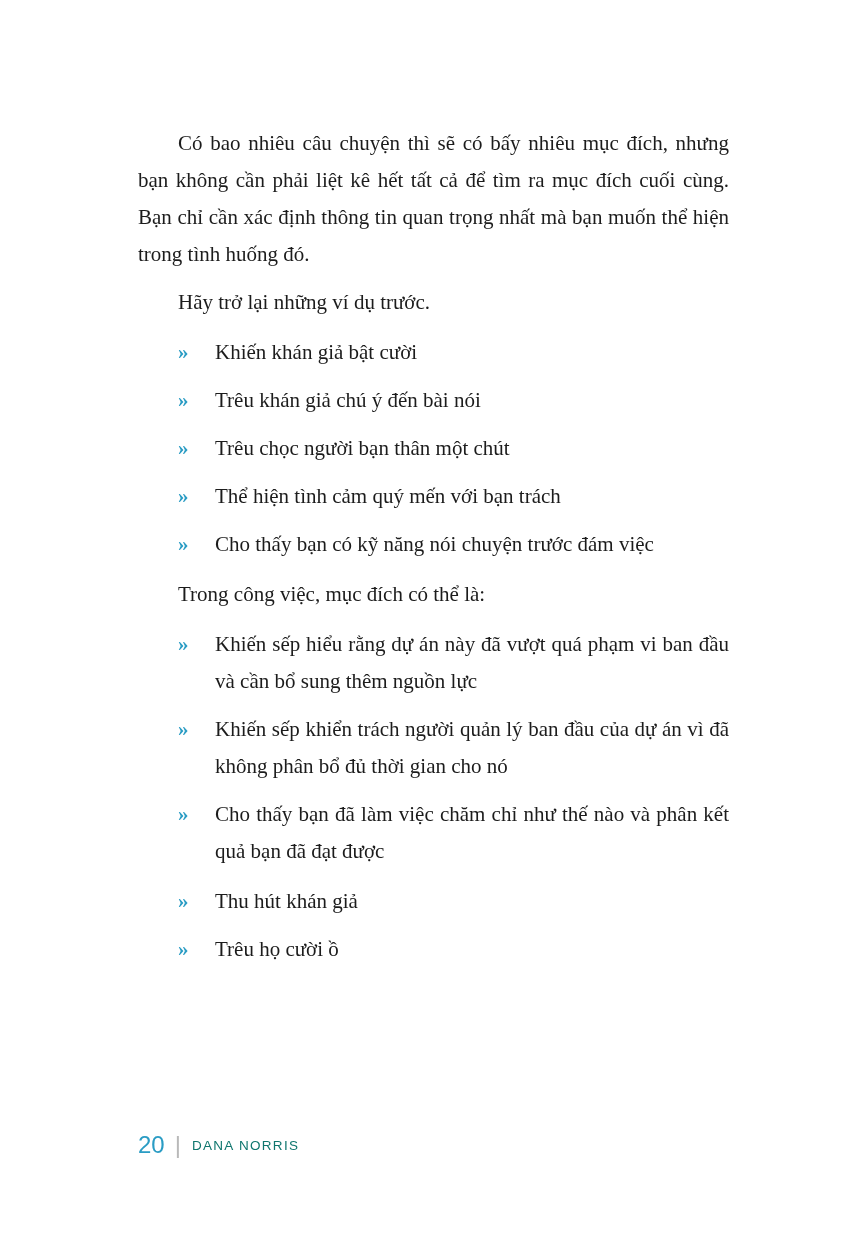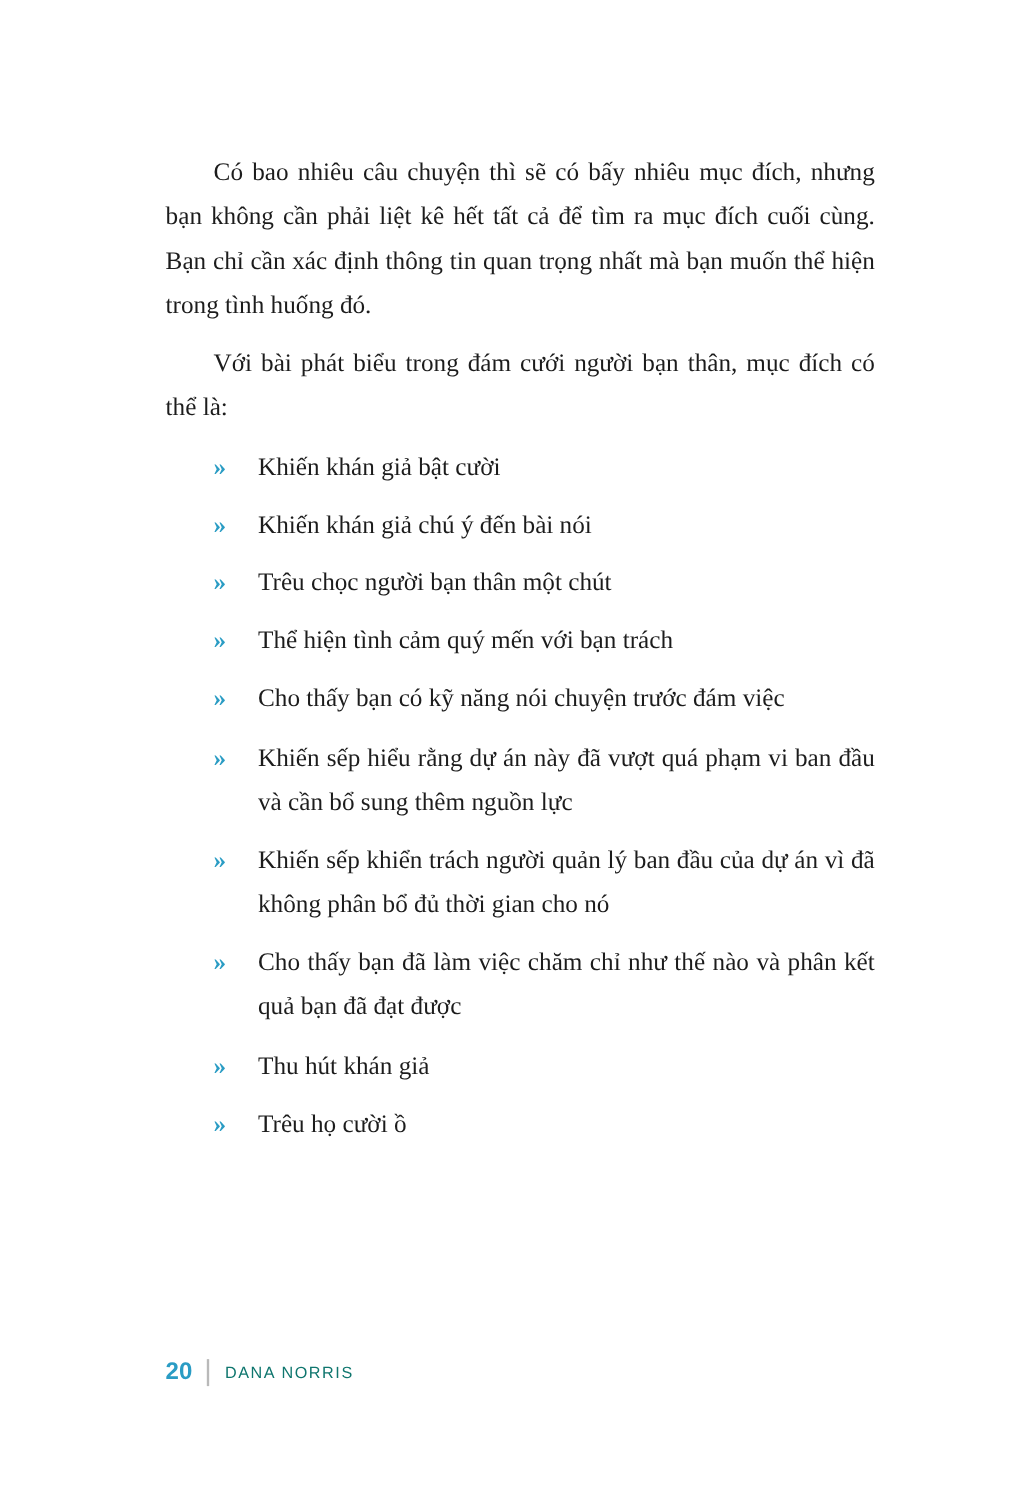--- a/index.html
+++ b/index.html
@@ -52,22 +52,22 @@
   .footer {
     position: absolute;
     left: 138px;
     top: 1131px;
     display: flex;
     align-items: center;
     font-family: "Liberation Sans", sans-serif;
   }
   .page-number {
     color: #2a9cc4;
-    font-weight: bold;
-    font-size: 20px;
+    font-weight: normal;
+    font-size: 24px;
   }
   .footer-divider {
     color: #b9b9b9;
     font-size: 24px;
     font-weight: 300;
     margin: 0 11px 0 10px;
     line-height: 1;
   }
   .author-name {
     color: #0f766e;
@@ -76,46 +76,47 @@
   }
 </style>
 </head>
 <body>
 
 <div class="page">
   <div class="content">
 
     <p>Có bao nhiêu câu chuyện thì sẽ có bấy nhiêu mục đích, nhưng bạn không cần phải liệt kê hết tất cả để tìm ra mục đích cuối cùng. Bạn chỉ cần xác định thông tin quan trọng nhất mà bạn muốn thể hiện trong tình huống đó.</p>
 
+    <p>Hãy trở lại những ví dụ trước.</p>
 
-    <p>Với bài phát biểu trong đám cưới người bạn thân, mục đích có thể là:</p>
 
     <ul class="bullets">
       <li>
         <span class="marker">»</span>
         <span class="item-text">Khiến khán giả bật cười</span>
       </li>
       <li>
         <span class="marker">»</span>
-        <span class="item-text">Khiến khán giả chú ý đến bài nói</span>
+        <span class="item-text">Trêu khán giả chú ý đến bài nói</span>
       </li>
       <li>
         <span class="marker">»</span>
         <span class="item-text">Trêu chọc người bạn thân một chút</span>
       </li>
       <li>
         <span class="marker">»</span>
         <span class="item-text">Thể hiện tình cảm quý mến với bạn trách</span>
       </li>
       <li>
         <span class="marker">»</span>
         <span class="item-text">Cho thấy bạn có kỹ năng nói chuyện trước đám việc</span>
       </li>
     </ul>
 
+    <p>Trong công việc, mục đích có thể là:</p>
 
     <ul class="bullets">
       <li>
         <span class="marker">»</span>
         <span class="item-text">Khiến sếp hiểu rằng dự án này đã vượt quá phạm vi ban đầu và cần bổ sung thêm nguồn lực</span>
       </li>
       <li>
         <span class="marker">»</span>
         <span class="item-text">Khiến sếp khiển trách người quản lý ban đầu của dự án vì đã không phân bổ đủ thời gian cho nó</span>
       </li>

